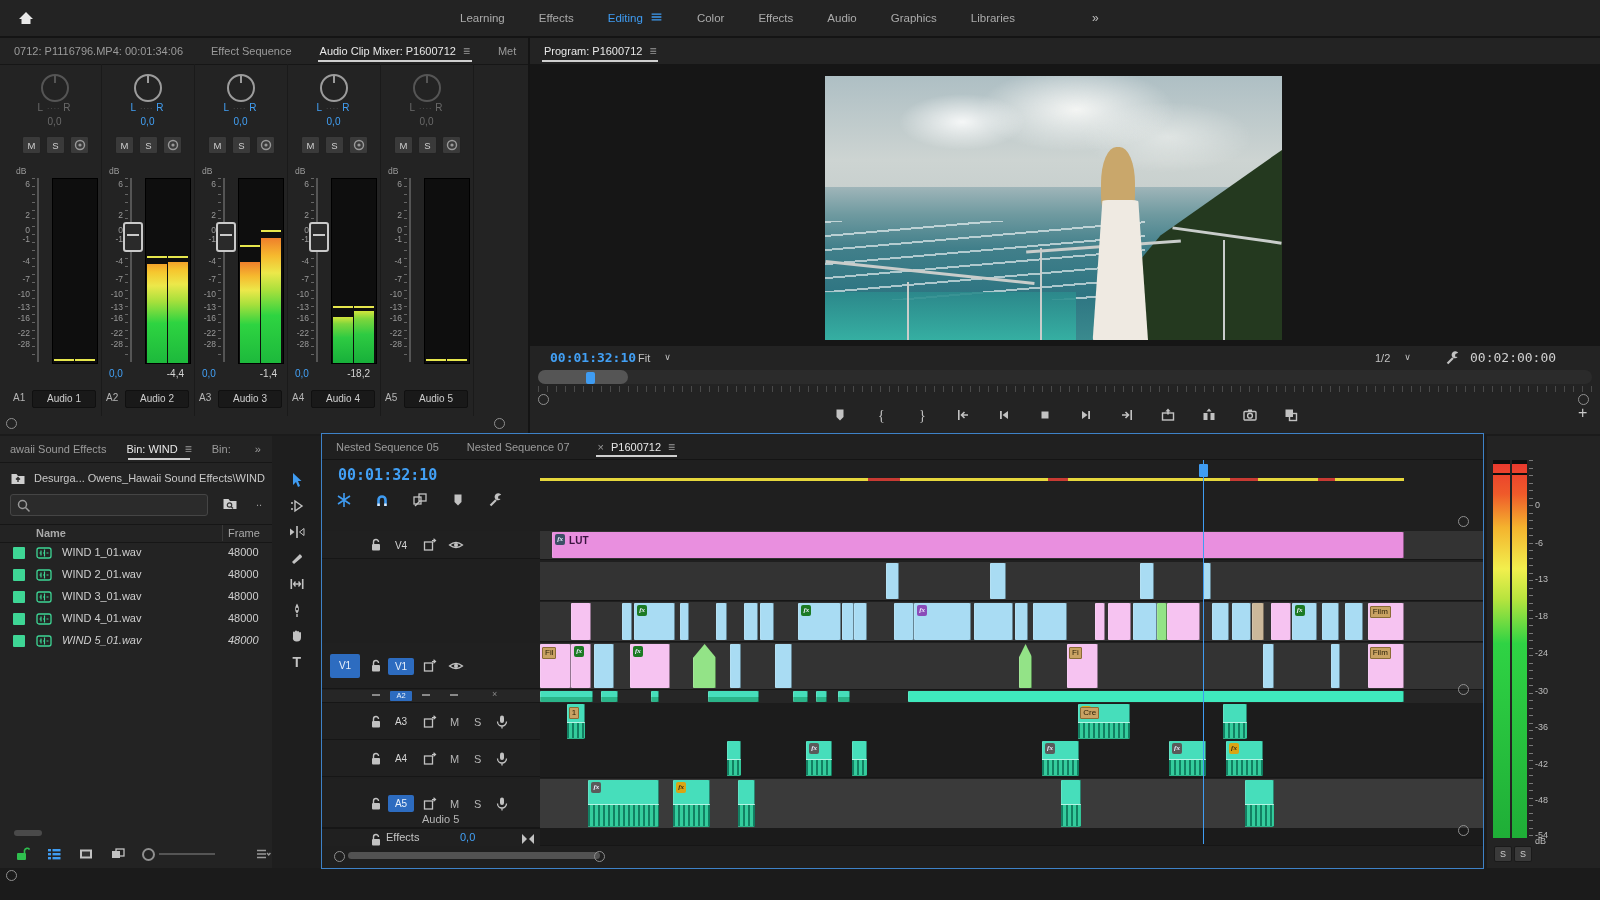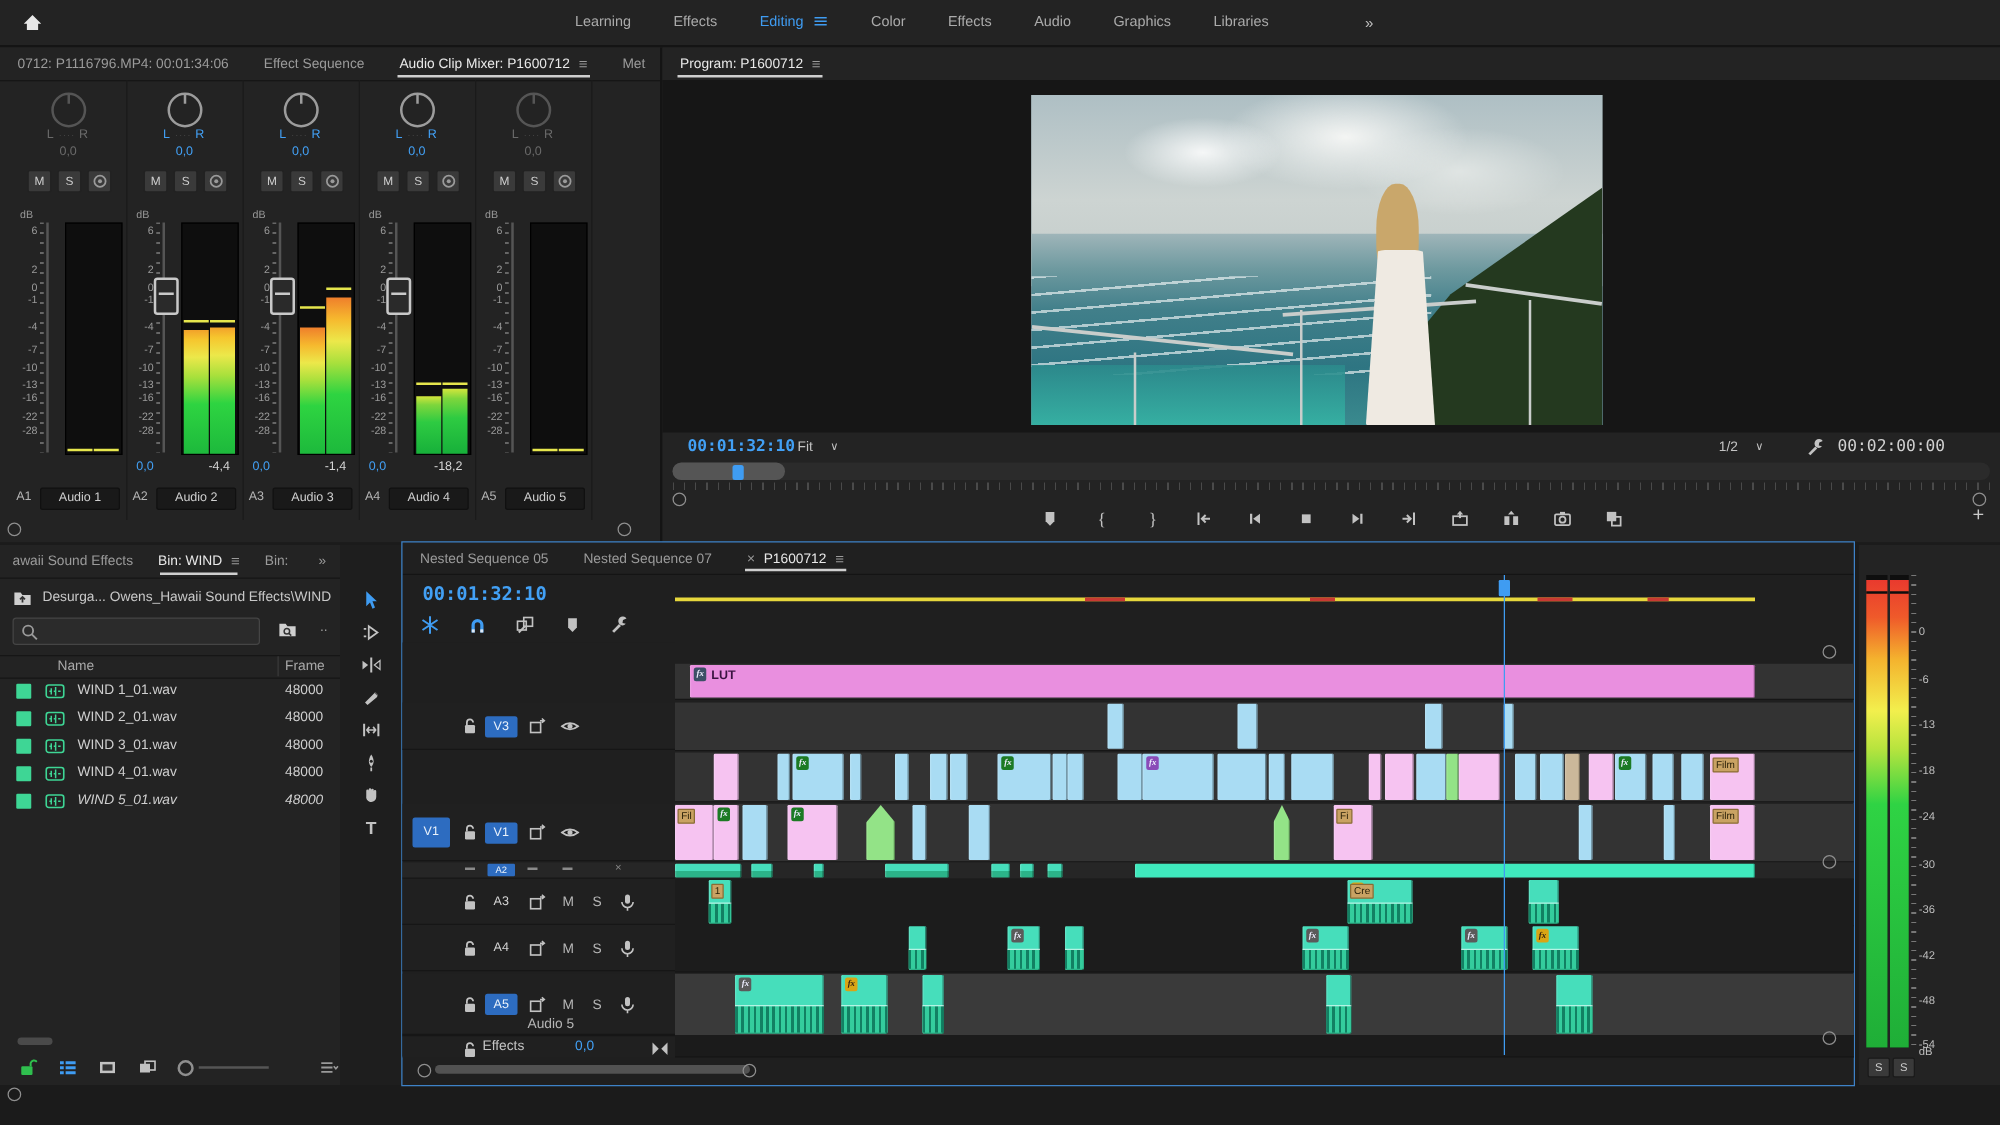--- a/index.html
+++ b/index.html
@@ -671,21 +671,21 @@
       <span class="ic abs" id="foldersearch" style="left:212px;top:1px;">
           <svg width="16" height="16" viewBox="0 0 16 16">
             <path d="M1.5 4 h5 l1.5 2 h6.5 v8 h-13 z" fill="#cfcfcf"></path>
             <circle cx="7.5" cy="10" r="2.2" fill="none" stroke="#333" stroke-width="1.2"></circle>
             <path d="M9 11.5 l2 2" stroke="#333" stroke-width="1.2"></path>
           </svg>
         </span>
       <span class="abs" style="left:246px;top:2px;color:#9a9a9a;">..</span>
     </div>
     <div class="abs" id="listhead">
-      <span class="abs" style="left:46px;top:2px;">Name</span>
+      <span class="abs" style="left:36px;top:2px;font-weight:bold;">Name</span>
       <span class="abs" style="left:228px;top:2px;">Frame</span>
       <span class="abs" style="left:222px;top:0;width:1px;height:16px;background:#3a3a3a;"></span>
     </div>
     <div class="abs" id="projrows" style="left:0;top:106px;width:272px;">
         <div class="prow" style="top: 0px;">
           <span class="lbl"></span>
           <span class="ic " style="position: absolute; left: 36px; top: 3px;">
             <svg width="16" height="16" viewBox="0 0 16 16">
               <rect x="1" y="3" width="14" height="10" rx="2" fill="none" stroke="#3ed695" stroke-width="1.3"></rect>
               <path d="M3.5 8 h1.5 M5 5.5 v5 M7 8 h1.5 M8.5 4.5 v7 M10.5 8 h2" stroke="#3ed695" stroke-width="1.2"></path>
@@ -1076,35 +1076,35 @@
             </div>
             <div class="clip c-teal" style="left: 81.6%; width: 3.4%;">
               <div class="wf"></div>
               <div class="stereo"></div>
             </div>
           </div>
         </div>
         <div class="lane" style="top: 314px; height: 17px; background: rgb(27, 27, 27); border-bottom: 1px solid rgb(22, 22, 22);"></div>
       </div>
     <div class="abs" id="tlhead">
-        <div class="hrow" style="top: 48px; height: 38px;">
-          <span class="ic " style="position: absolute; left: 46px; top: 11px;">
+        <div class="hrow" style="top: 17px; height: 28px;">
+          <span class="ic " style="position: absolute; left: 46px; top: 6px;">
             <svg width="16" height="16" viewBox="0 0 16 16">
               <rect x="4" y="7" width="8" height="6.5" rx="1" fill="#c2c2c2"></rect>
               <path d="M5.5 7 V5 a2.5 2.5 0 0 1 5 0" stroke="#c2c2c2" stroke-width="1.4" fill="none"></path>
             </svg>
           </span>
-          <div class="tbadge on" style="left: 66px; top: 10.5px;">V3</div>
-          <span class="ic " style="position: absolute; left: 100px; top: 11px;">
+          <div class="tbadge" style="left: 66px; top: 5.5px;">V4</div>
+          <span class="ic " style="position: absolute; left: 100px; top: 6px;">
             <svg width="16" height="16" viewBox="0 0 16 16">
               <rect x="2.5" y="5" width="8" height="8" fill="none" stroke="#c2c2c2" stroke-width="1.3"></rect>
               <path d="M10 3.5 h3.5 M11.5 1.8 l2 1.7 -2 1.7" stroke="#c2c2c2" stroke-width="1.2" fill="none"></path>
             </svg>
           </span>
-          <span class="ic " style="position: absolute; left: 126px; top: 11px;">
+          <span class="ic " style="position: absolute; left: 126px; top: 6px;">
             <svg width="16" height="16" viewBox="0 0 16 16">
               <path d="M1.5 8 Q8 3 14.5 8 Q8 13 1.5 8 z" fill="none" stroke="#c2c2c2" stroke-width="1.3"></path>
               <circle cx="8" cy="8" r="2" fill="#c2c2c2"></circle>
             </svg>
           </span>
         </div>
         <div class="hrow" style="top: 129px; height: 46px;">
           <div class="srcbadge" style="top: 11px;">V1</div>
           <span class="ic " style="position: absolute; left: 46px; top: 15px;">
             <svg width="16" height="16" viewBox="0 0 16 16">

